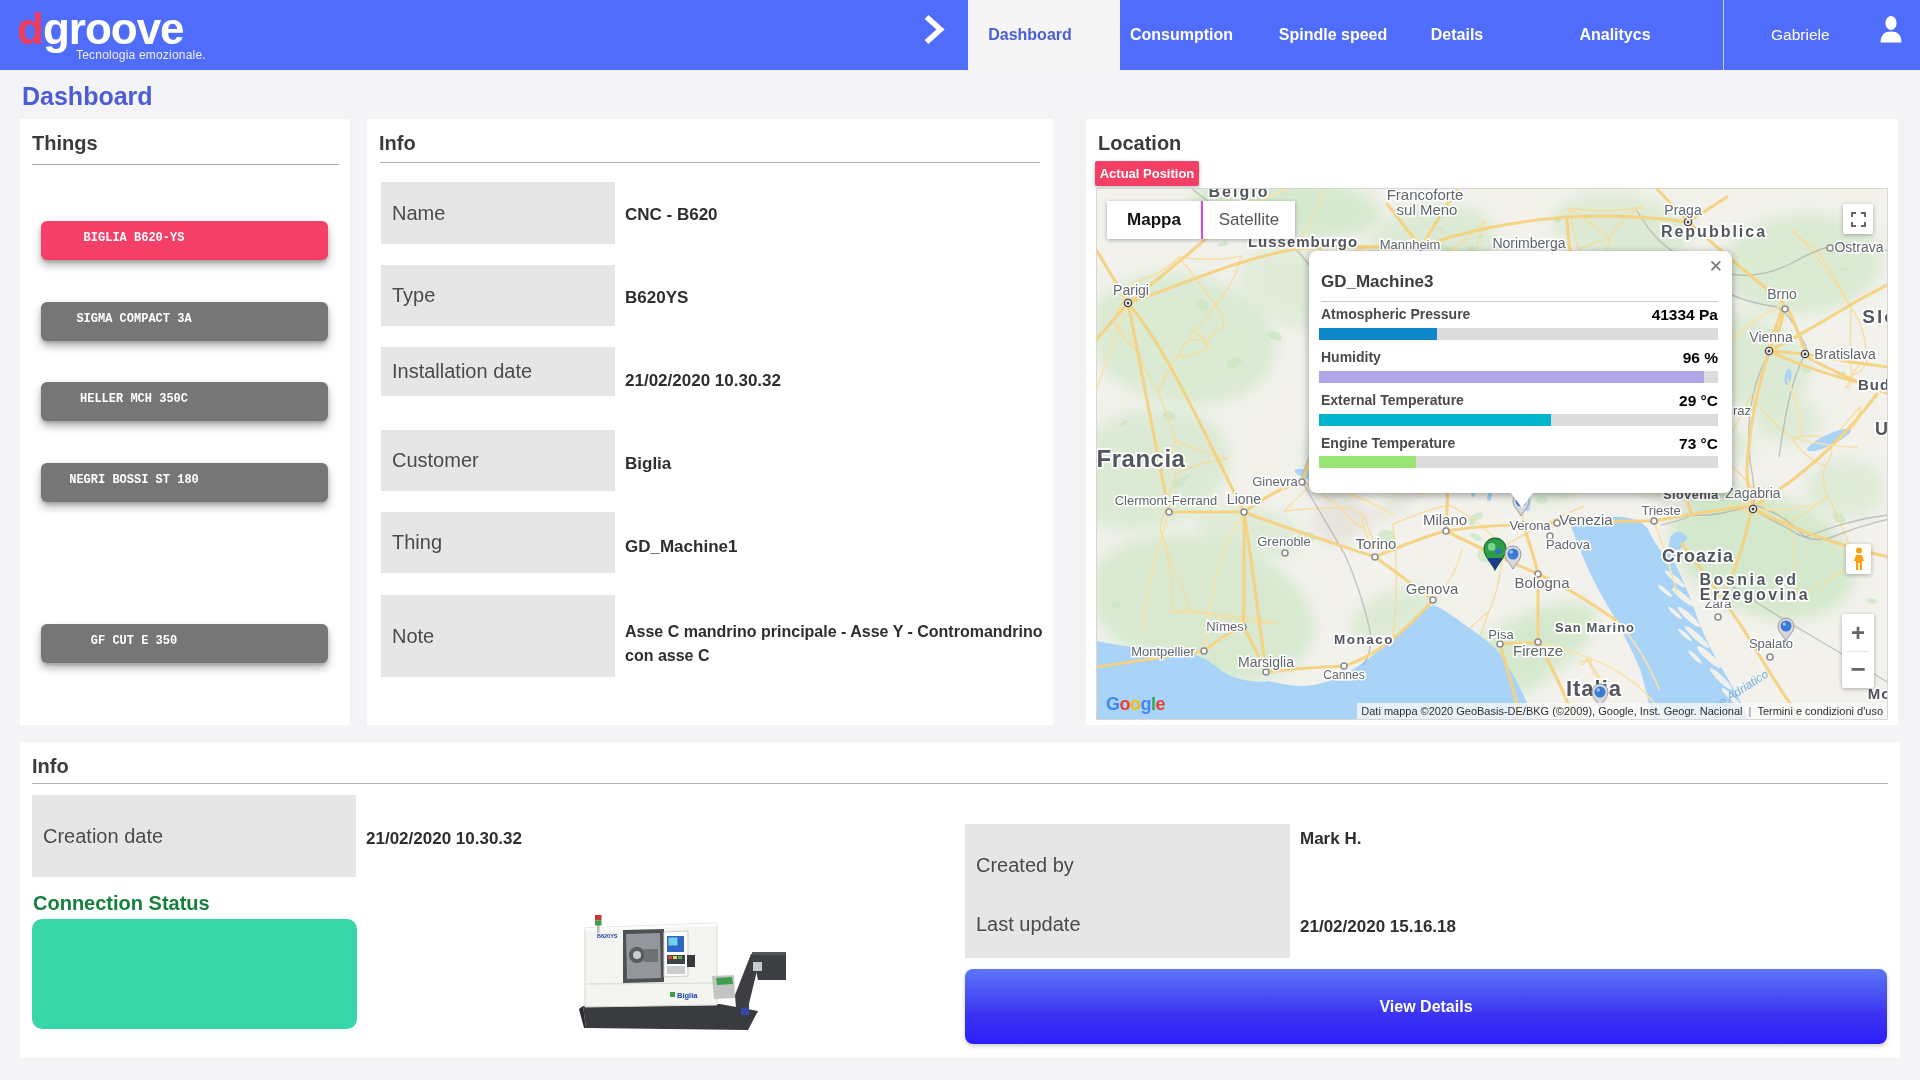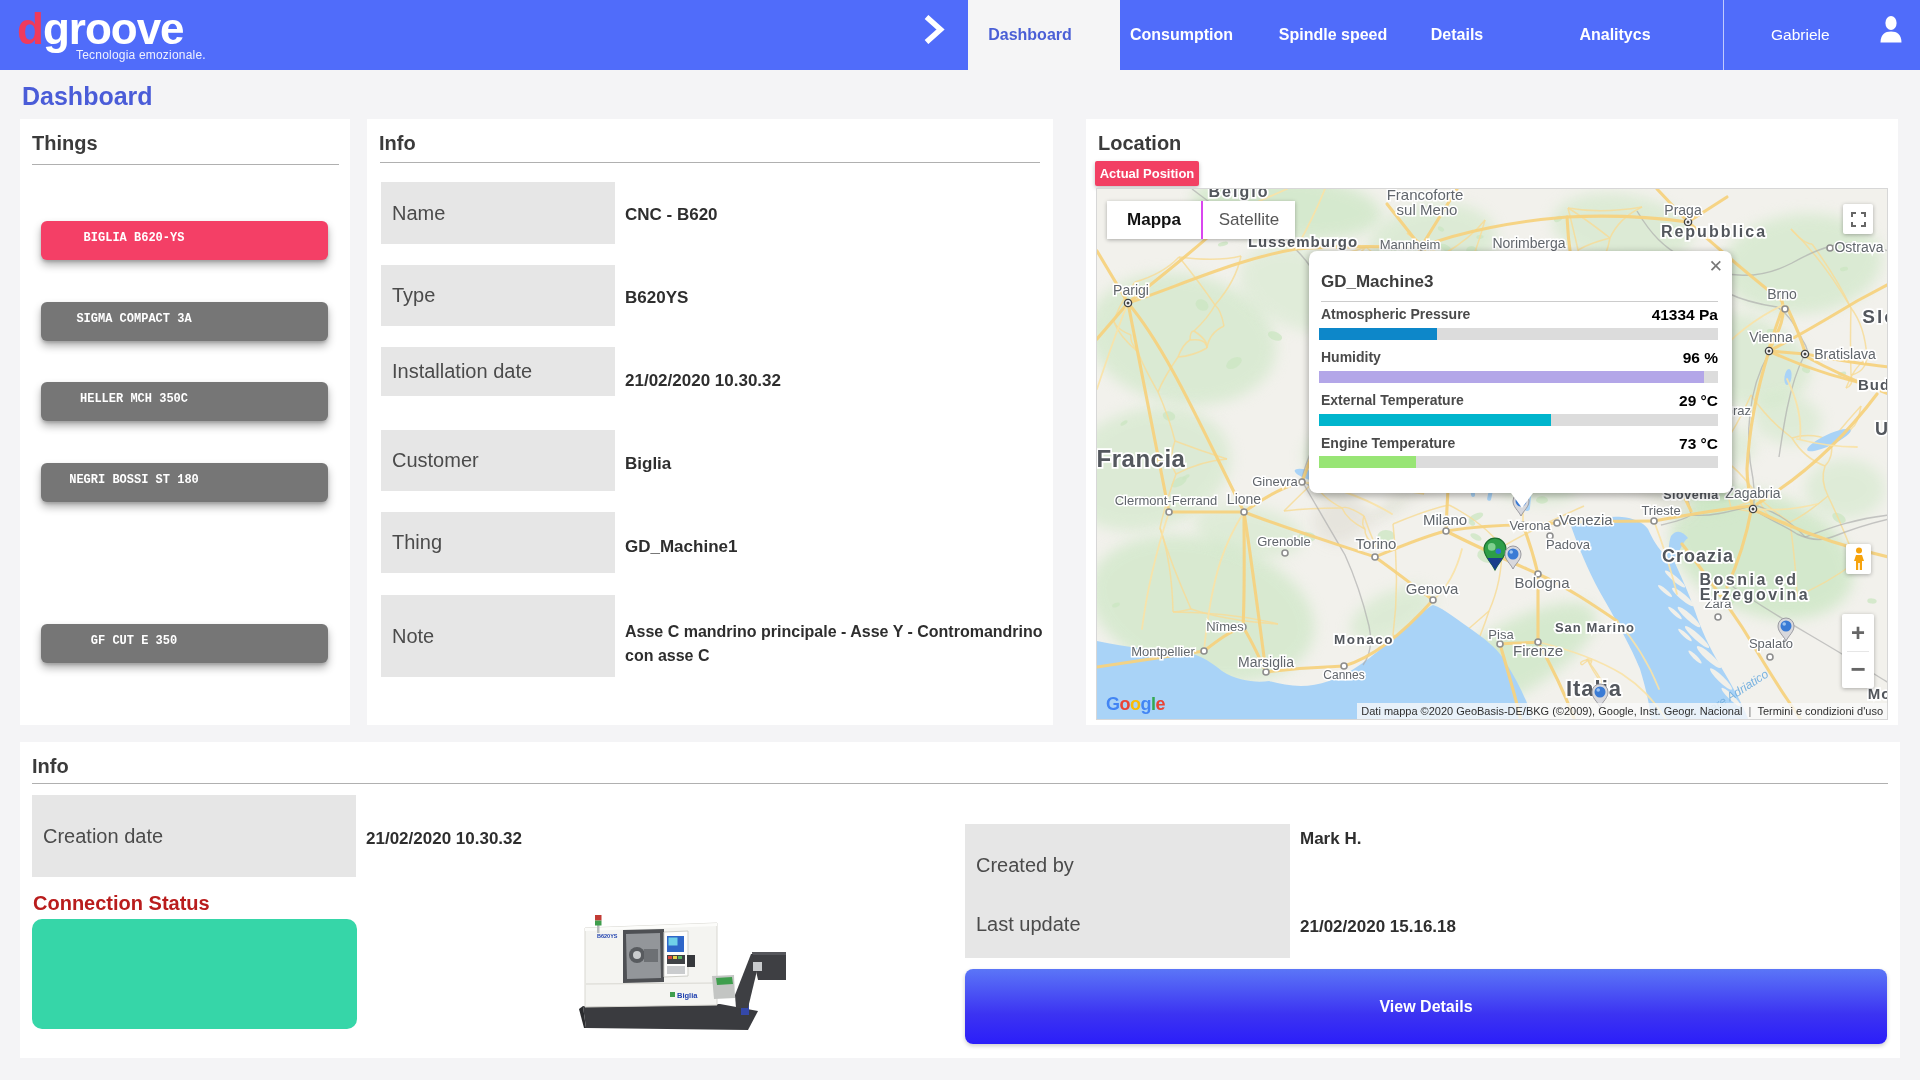--- a/index.html
+++ b/index.html
@@ -63,21 +63,21 @@
 #iw .tail { position:absolute; left:202px; top:242px; width:0; height:0; border-left:11px solid transparent; border-right:11px solid transparent; border-top:15px solid #fff; }
 #iw .x { position:absolute; right:9px; top:5px; color:#777; font-size:17px; }
 #iw h3 { position:absolute; left:12px; top:21px; font-size:17px; font-weight:bold; color:#3d3d3d; }
 #iw .div { position:absolute; left:12px; top:50px; width:397px; height:1px; background:#ccc; }
 .iwlab { position:absolute; left:12px; font-size:14px; font-weight:bold; color:#4a4a4a; }
 .iwval { position:absolute; right:14px; font-size:15.5px; font-weight:bold; color:#000000; }
 .iwtrack { position:absolute; left:10px; width:399px; height:12px; background:#dcdcdc; }
 .iwfill { position:absolute; left:0; top:0; height:12px; }
 
 
-#connlbl { position:absolute; left:13px; top:150px; font-size:20px; font-weight:bold; color:#b91c1c; }
+#connlbl { position:absolute; left:13px; top:150px; font-size:20px; font-weight:bold; color:#15803d; }
 #greenbox { position:absolute; left:12px; top:177px; width:325px; height:110px; background:#36d6a8; border-radius:10px; }
 #viewbtn { position:absolute; left:945px; top:227px; width:922px; height:75px; border-radius:8px; background:linear-gradient(180deg,#5b76f7 0%,#3c33f2 60%,#2b1ef9 100%); color:#fff; font-size:16px; font-weight:bold; display:flex; align-items:center; justify-content:center; box-shadow:0 2px 4px rgba(0,0,0,.2); }
 </style>
 </head>
 <body>
 
 <div id="nav">
   <div id="logo"><span class="d">d</span>groove</div>
   <div id="tagline">Tecnologia emozionale.</div>
   <svg id="chev" width="21" height="29" viewBox="0 0 21 29">

